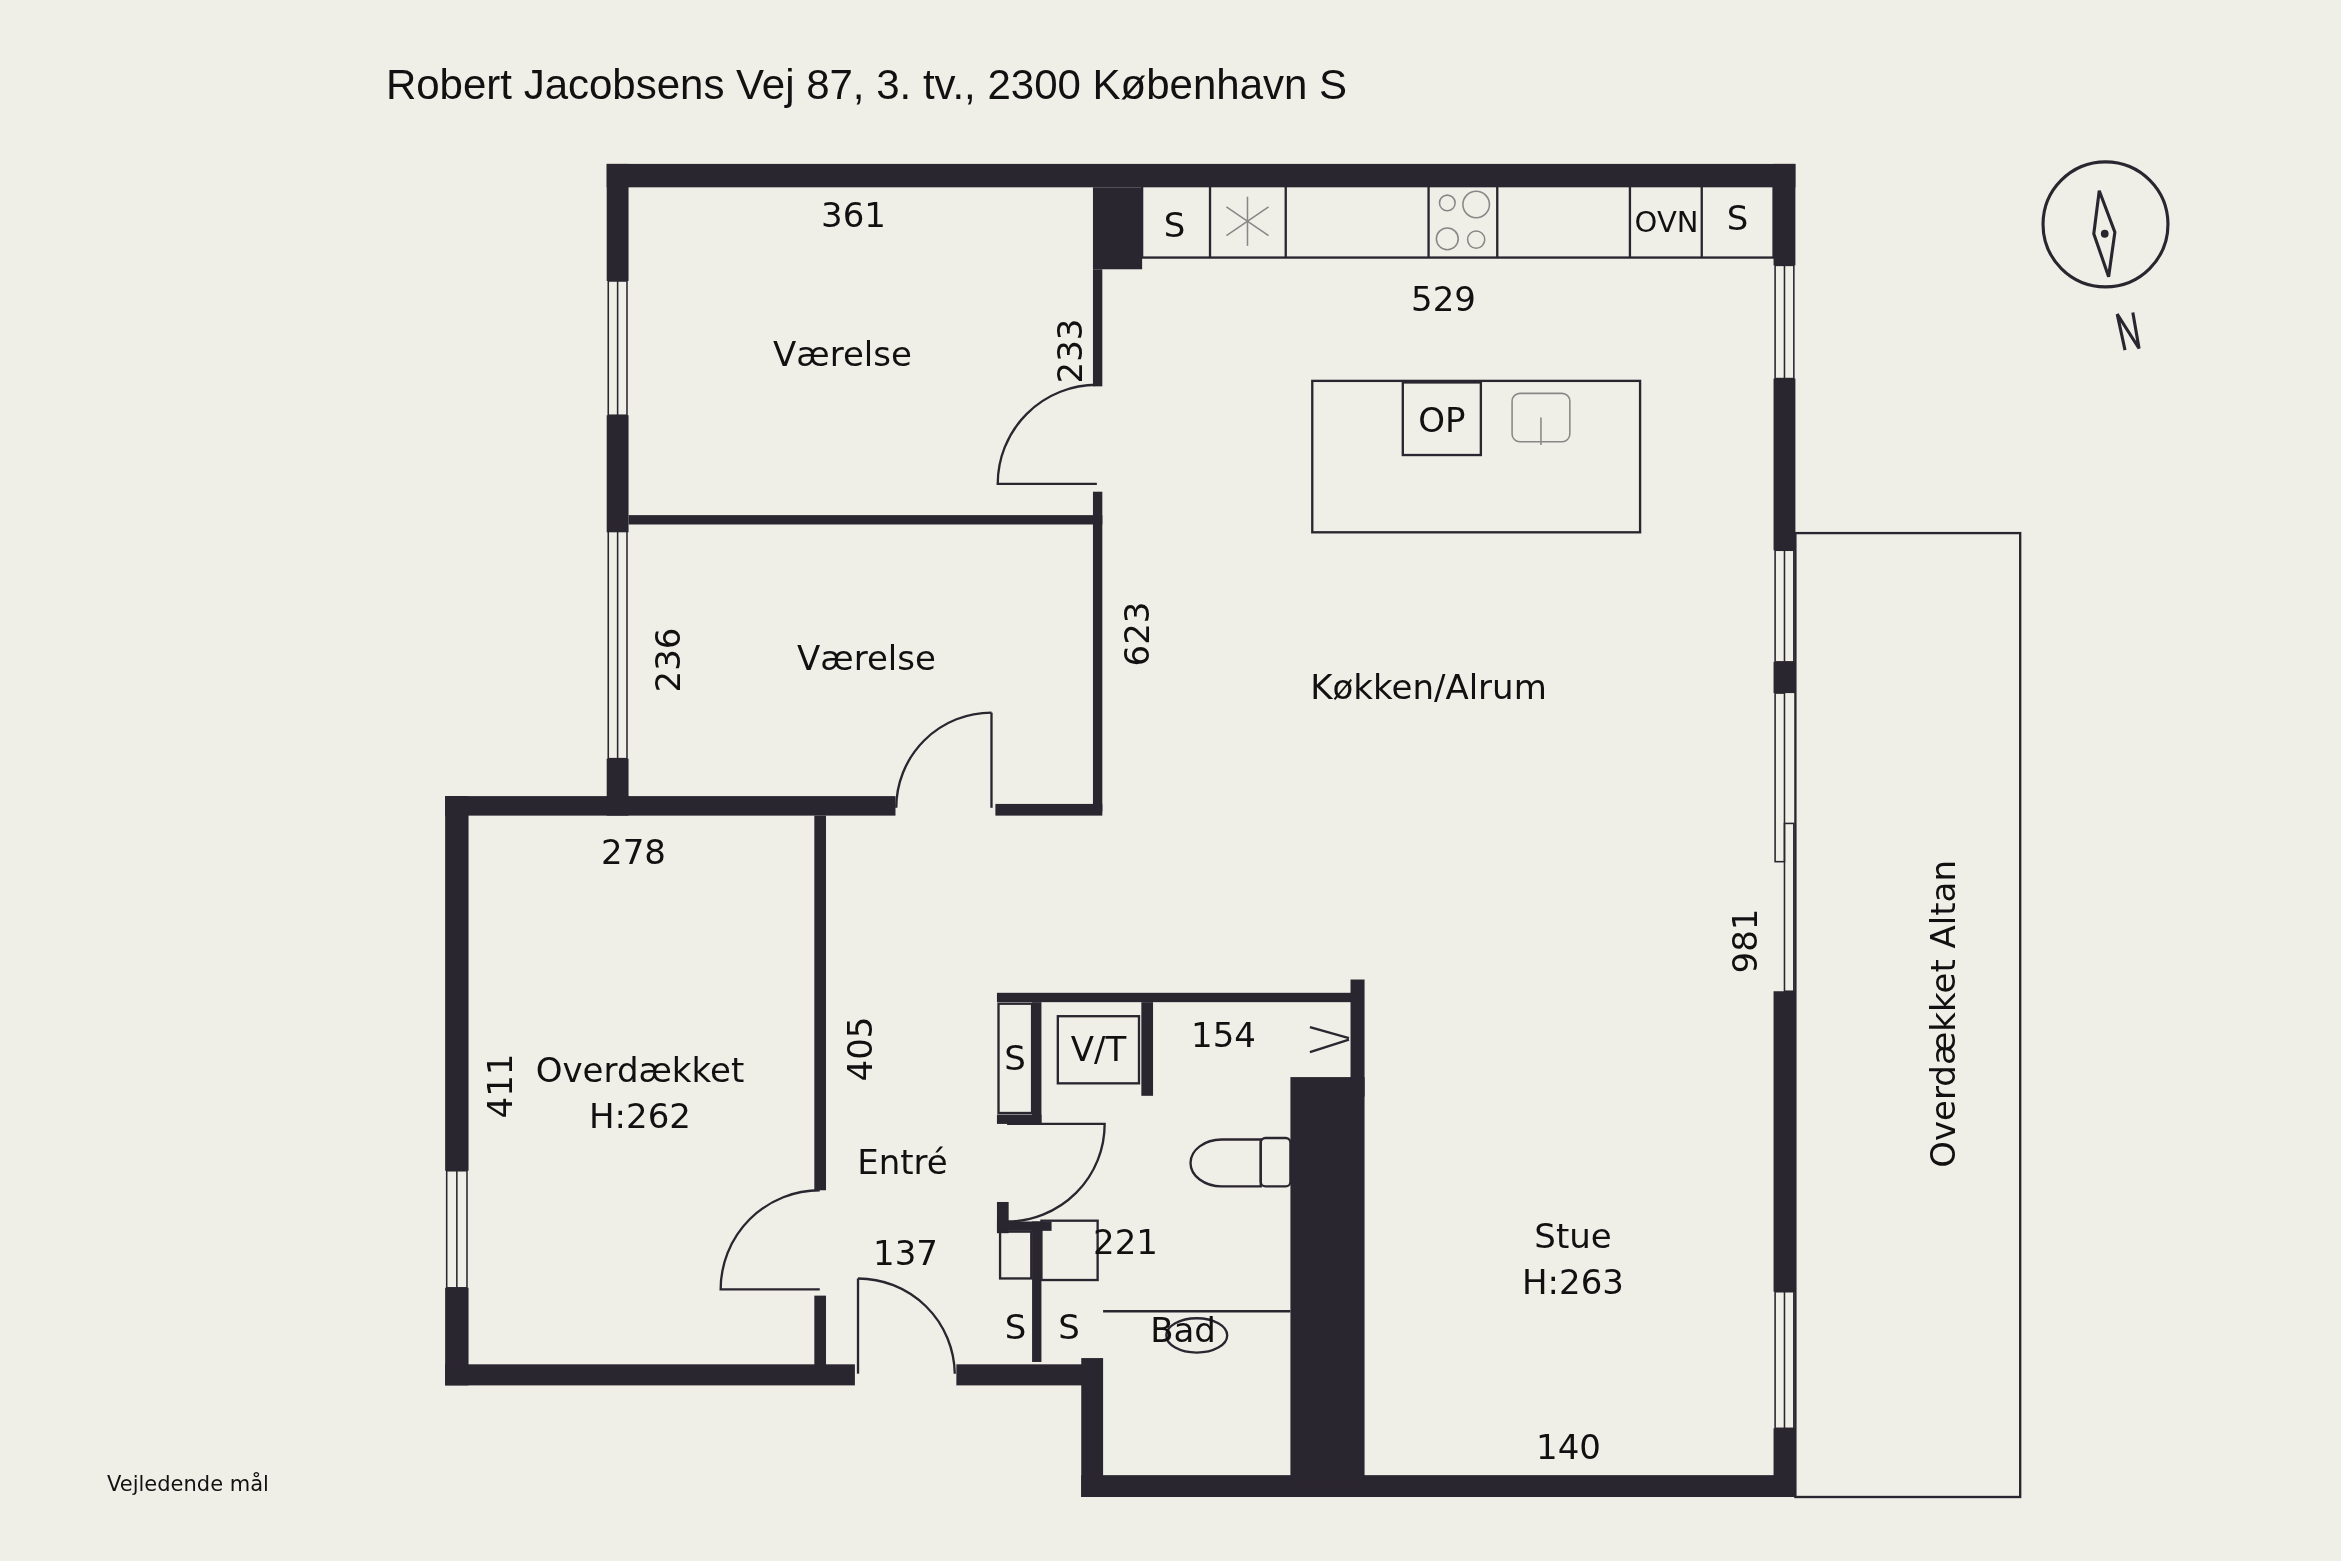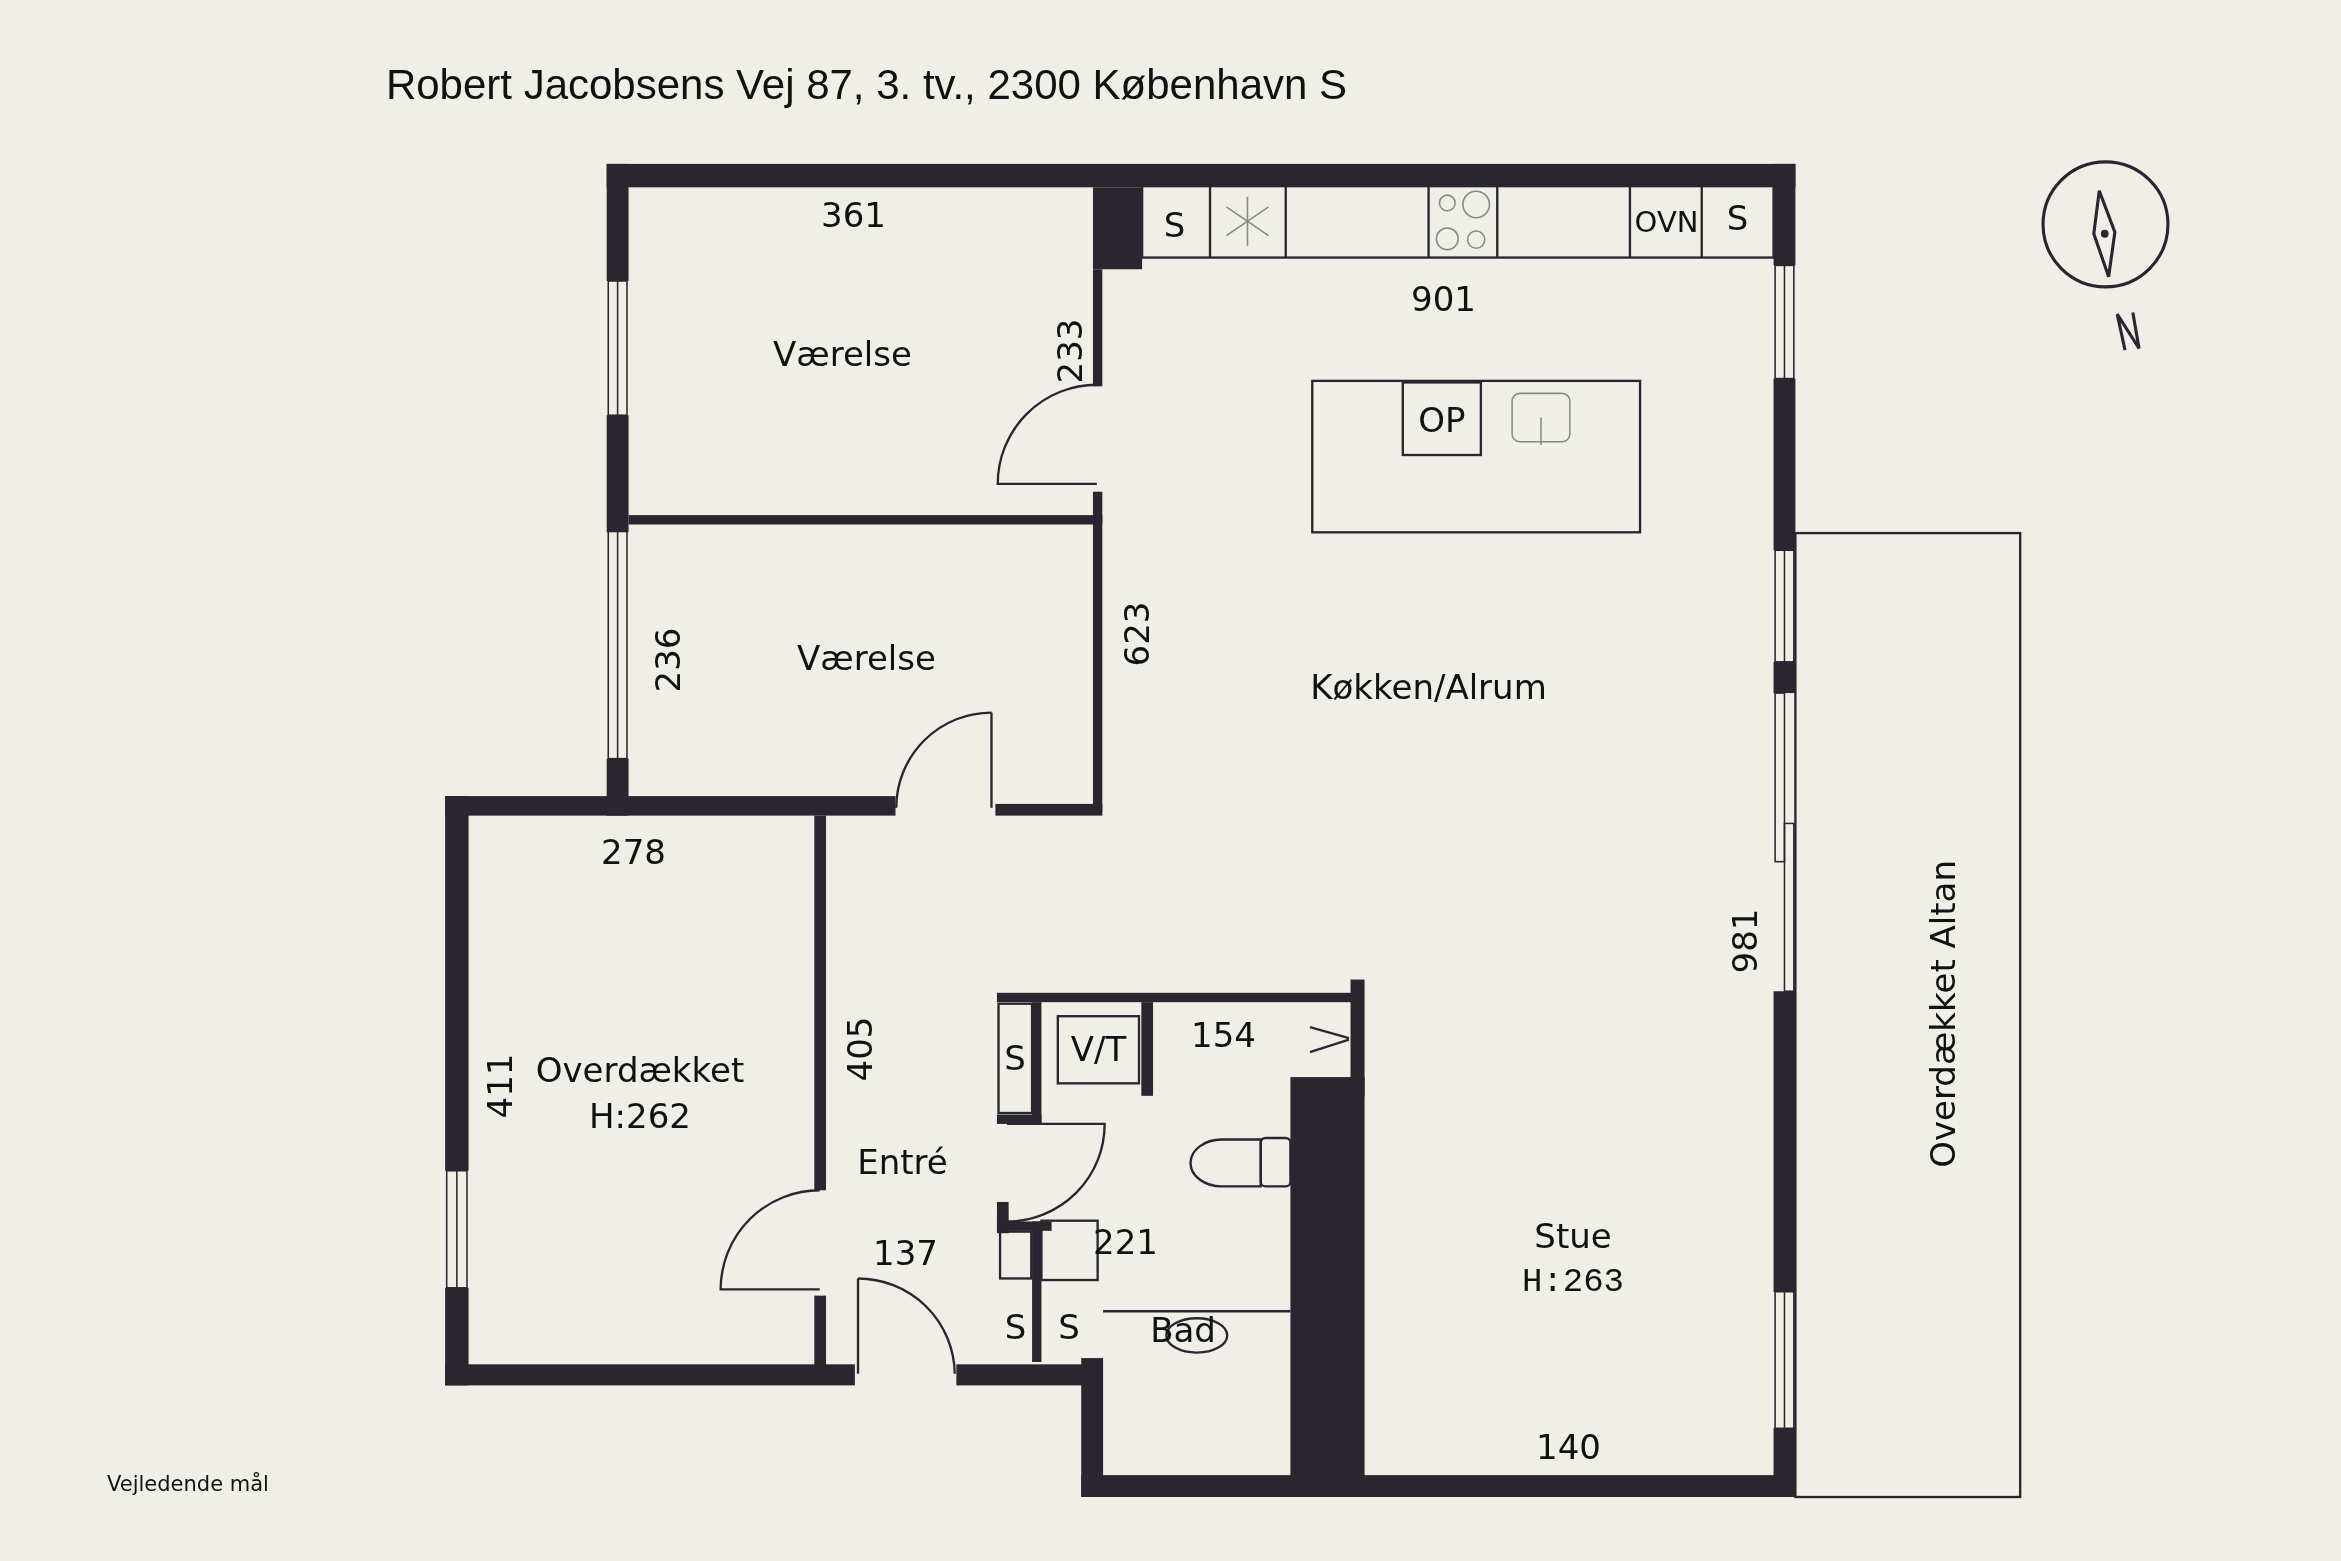--- a/index.html
+++ b/index.html
@@ -155,21 +155,21 @@
 <div class="fix" style="left:1403px;top:400px;width:78px;">OP</div>
 
 <div class="lbl" style="left:749px;top:332px;width:187px;">Værelse</div>
 <div class="dim" style="left:821px;top:195px;text-align:right;">361</div>
 <div class="dim rot" style="left:1038px;top:331px;">233</div>
 
 <div class="lbl" style="left:773px;top:636px;width:187px;">Værelse</div>
 <div class="dim rot" style="left:636px;top:640px;">236</div>
 
 <div class="lbl" style="left:1296px;top:665px;width:265px;">Køkken/Alrum</div>
-<div class="dim" style="left:1411px;top:279px;">901</div>
+<div class="dim" style="left:1411px;top:279px;">529</div>
 <div class="dim rot" style="left:1105px;top:614px;">623</div>
 
 <div style="position:absolute;left:511px;top:1048px;width:258px;text-align:center;">
   <div class="lbl" style="position:static;">Overdækket</div>
   <div class="lbl" style="position:static;">H:262</div>
 </div>
 <div class="dim" style="left:601px;top:832px;">278</div>
 <div class="dim rot" style="left:468px;top:1066px;">411</div>
 
 <div class="lbl" style="left:852px;top:1140px;width:101px;">Entré</div>
@@ -179,21 +179,21 @@
 <div class="lbl" style="left:1140px;top:1308px;width:86px;">Bad</div>
 <div class="dim" style="left:1191px;top:1015px;">154</div>
 <div class="dim" style="left:1093px;top:1222px;">221</div>
 <div class="fix" style="left:998px;top:1038px;width:34px;">S</div>
 <div class="fix" style="left:1058px;top:1029px;width:81px;">V/T</div>
 <div class="fix" style="left:1000px;top:1307px;width:31px;">S</div>
 <div class="fix" style="left:1041px;top:1307px;width:56px;">S</div>
 
 <div style="position:absolute;left:1483px;top:1214px;width:180px;text-align:center;">
   <div class="lbl" style="position:static;">Stue</div>
-  <div class="lbl" style="position:static;font-family:Liberation Mono, monospace;">H:263</div>
+  <div class="lbl" style="position:static;">H:263</div>
 </div>
 <div class="dim" style="left:1536px;top:1427px;">140</div>
 <div class="dim rot" style="left:1713px;top:921px;">981</div>
 
 <div class="lbl rot" style="left:1788px;top:991px;width:312px;">Overdækket Altan</div>
 
 <div class="compass">
   <svg width="133" height="203" viewBox="0 0 170 260">
     <circle cx="85" cy="85" r="80" fill="none" stroke="#2a2630" stroke-width="4"></circle>
     <polygon points="77,42 97,95 89,152 70,97" fill="none" stroke="#2a2630" stroke-width="4"></polygon>

